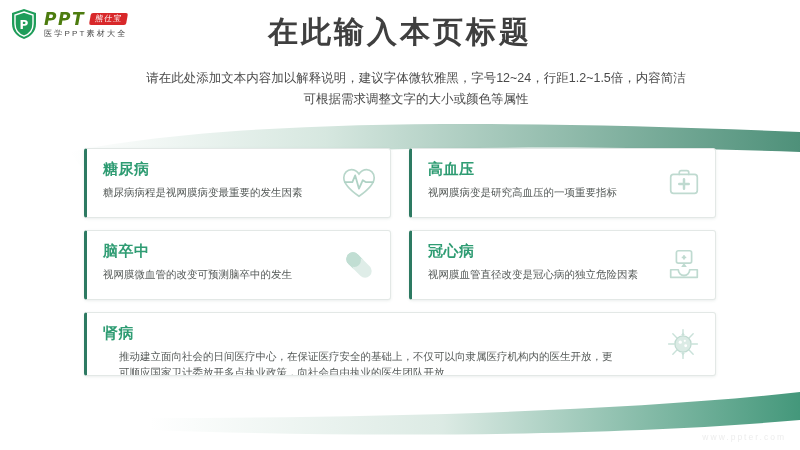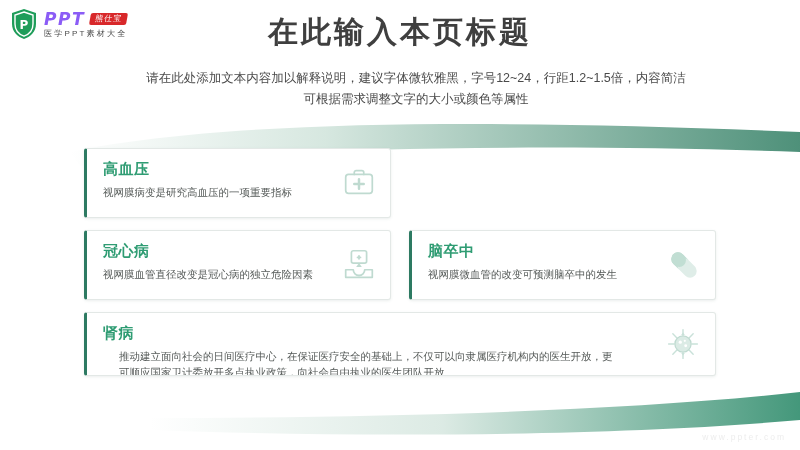--- a/index.html
+++ b/index.html
@@ -16,21 +16,21 @@
 
   
   .logo {
     position:absolute; left:10px; top:8px;
     display:flex; align-items:center; gap:6px;
   }
   .logo-shield { width:28px; height:32px; flex:none; }
   .logo-texts { display:flex; flex-direction:column; justify-content:center; gap:2px; }
   .logo-row1 { display:flex; align-items:center; gap:5px; }
   .logo-ppt {
-    font-size:17px; font-weight:bold; color:#8b5cf6;
+    font-size:17px; font-weight:bold; color:#4d7c0f;
     letter-spacing:1.5px; font-style:italic; line-height:1;
     font-family:"DejaVu Sans",sans-serif;
   }
   .logo-badge {
     background:#d8282a; color:#fff; font-size:8px;
     padding:2px 5px 2px 5px; border-radius:2px;
     letter-spacing:1px; line-height:1; white-space:nowrap;
     transform:skewX(-10deg);
   }
   .logo-sub {
@@ -136,56 +136,65 @@
 
 <div class="subtitle">
   <div>请在此处添加文本内容加以解释说明，建议字体微软雅黑，字号12~24，行距1.2~1.5倍，内容简洁</div>
   <div>可根据需求调整文字的大小或颜色等属性</div>
 </div>
 
 <div class="cards">
 
   <div class="row">
 
+    <div class="card half">
+      <div class="card-title">糖尿病</div>
+      <div class="card-desc">糖尿病病程是视网膜病变最重要的发生因素</div>
+      <svg class="card-icon" viewBox="0 0 40 40">
+        <path d="M20 34 C10 27 4 21 4 14.5 C4 9.5 7.8 6 12 6 C15.2 6 18.2 7.9 20 10.6
+                 C21.8 7.9 24.8 6 28 6 C32.2 6 36 9.5 36 14.5 C36 21 30 27 20 34 Z" fill="none" stroke="#7fb6a0" stroke-width="1.8"></path>
+        <polyline points="5,19 13,19 16,12 20,26 24,17 27,19 35,19" fill="none" stroke="#6fae96" stroke-width="1.9" stroke-linecap="round" stroke-linejoin="round"></polyline>
+      </svg>
+    </div>
 
     <div class="card half">
       <div class="card-title">高血压</div>
       <div class="card-desc">视网膜病变是研究高血压的一项重要指标</div>
       <svg class="card-icon" viewBox="0 0 40 40">
         <path d="M15 11 V9 a2 2 0 0 1 2-2 h6 a2 2 0 0 1 2 2 v2" fill="none" stroke="#8cbdab" stroke-width="1.8" stroke-linecap="round"></path>
         <rect x="6" y="11" width="28" height="20" rx="3" fill="none" stroke="#8cbdab" stroke-width="1.8"></rect>
         <path d="M20 16 v10 M15 21 h10" stroke="#8cbdab" stroke-width="2.6" stroke-linecap="round"></path>
       </svg>
     </div>
 
   </div>
 
   <div class="row">
-
-    <div class="card half">
-      <div class="card-title">冠心病</div>
-      <div class="card-desc">视网膜血管直径改变是冠心病的独立危险因素</div>
-      <svg class="card-icon" viewBox="0 0 40 40">
-        <rect x="12" y="5" width="16" height="13" rx="2" fill="none" stroke="#8cbdab" stroke-width="1.8"></rect>
-        <path d="M20 10.5 v3 M18.5 12 h3" stroke="#8cbdab" stroke-width="2" stroke-linecap="round"></path>
-        <path d="M20 18 l-3 4 h6 Z" fill="#8cbdab"></path>
-        <path d="M6 25 h8 a6 6 0 0 0 12 0 h8 v8 h-28 Z" fill="none" stroke="#8cbdab" stroke-width="1.8" stroke-linejoin="round"></path>
-      </svg>
-    </div>
 
     <div class="card half">
       <div class="card-title">脑卒中</div>
       <div class="card-desc">视网膜微血管的改变可预测脑卒中的发生</div>
       <svg class="card-icon" viewBox="0 0 40 40">
         <g transform="rotate(-45 20 20)">
           <rect x="13" y="4" width="14" height="32" rx="7" fill="#c6e0d6"></rect>
           <path d="M13 20 a7 7 0 0 1 7-7 h0 a7 7 0 0 1 7 7 v-9 a7 7 0 0 0-7-7 a7 7 0 0 0-7 7 Z" fill="#8fc4b0"></path>
           <rect x="13" y="4" width="14" height="16" rx="7" fill="#8fc4b0"></rect>
           <rect x="13" y="4" width="14" height="32" rx="7" fill="none" stroke="#ffffff" stroke-width="0"></rect>
         </g>
+      </svg>
+    </div>
+
+    <div class="card half">
+      <div class="card-title">冠心病</div>
+      <div class="card-desc">视网膜血管直径改变是冠心病的独立危险因素</div>
+      <svg class="card-icon" viewBox="0 0 40 40">
+        <rect x="12" y="5" width="16" height="13" rx="2" fill="none" stroke="#8cbdab" stroke-width="1.8"></rect>
+        <path d="M20 10.5 v3 M18.5 12 h3" stroke="#8cbdab" stroke-width="2" stroke-linecap="round"></path>
+        <path d="M20 18 l-3 4 h6 Z" fill="#8cbdab"></path>
+        <path d="M6 25 h8 a6 6 0 0 0 12 0 h8 v8 h-28 Z" fill="none" stroke="#8cbdab" stroke-width="1.8" stroke-linejoin="round"></path>
       </svg>
     </div>
 
   </div>
 
   <div class="row">
 
     <div class="card full">
       <div class="card-title">肾病</div>
       <div class="card-desc">

